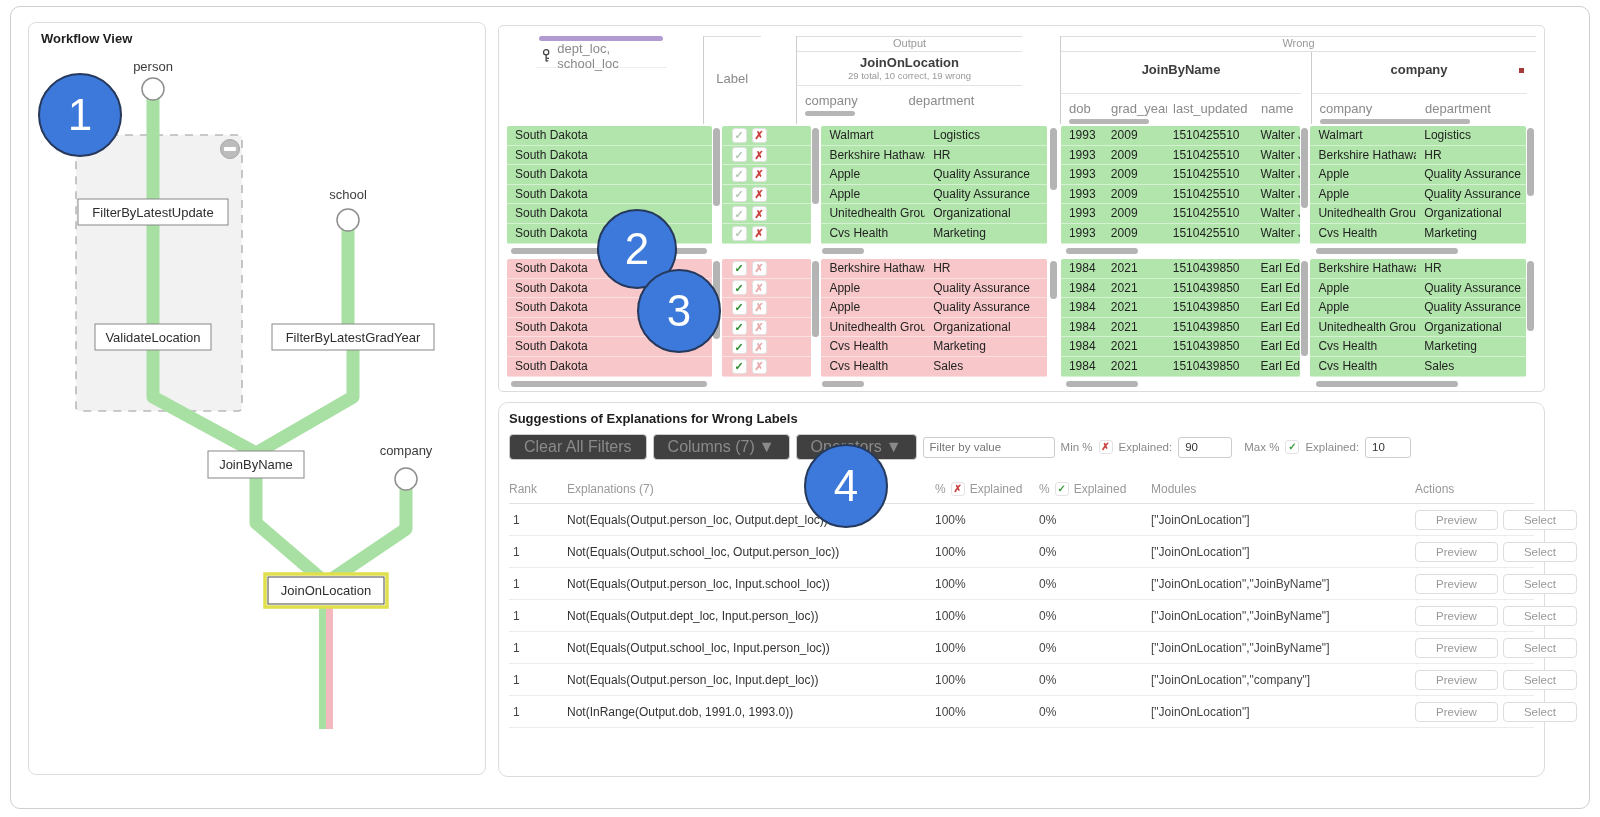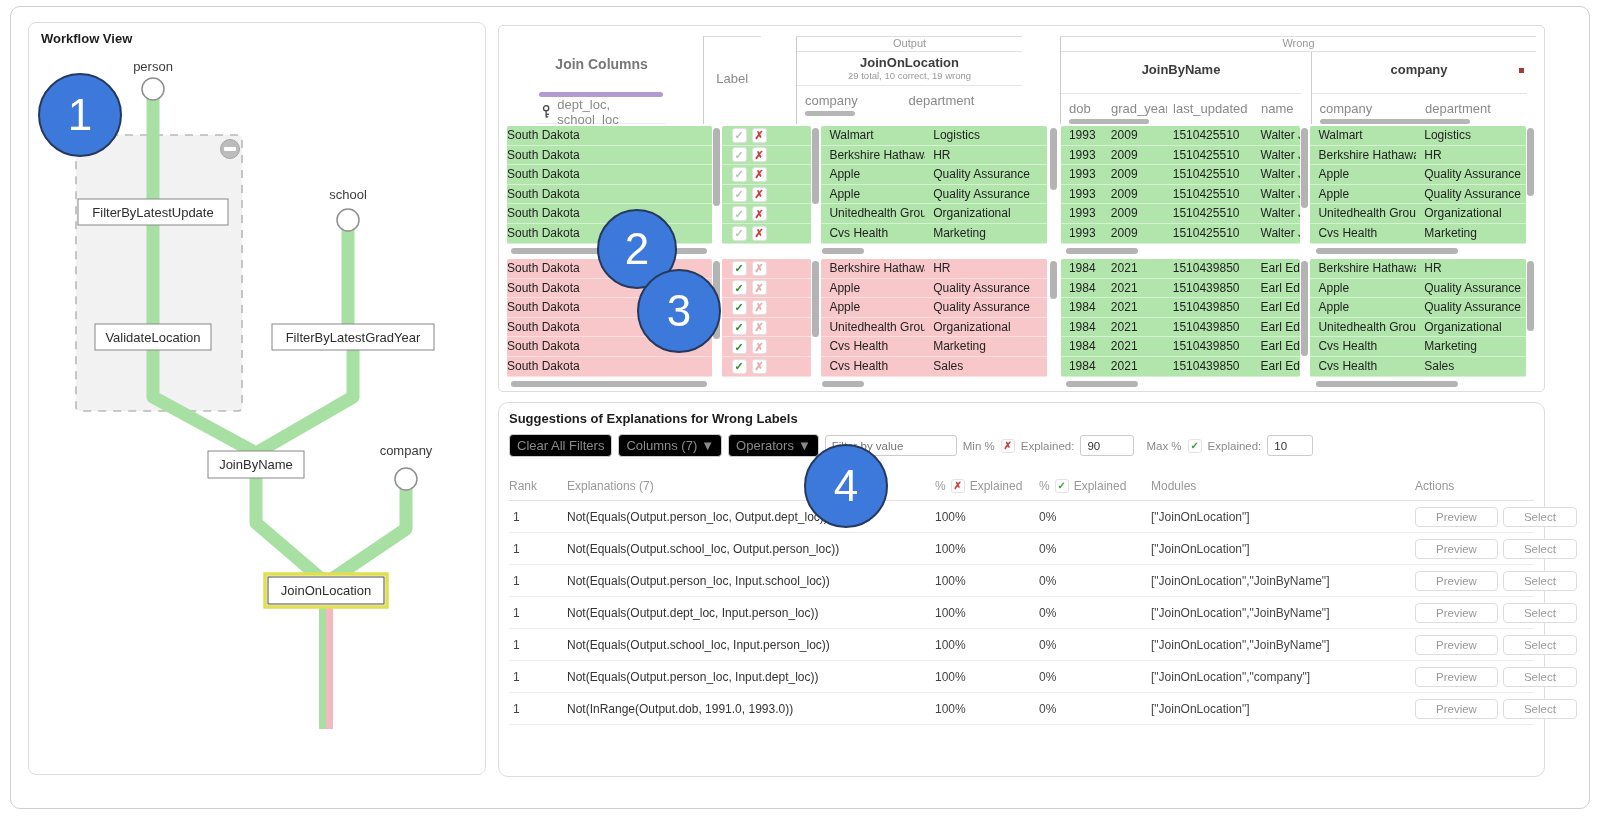--- a/index.html
+++ b/index.html
@@ -39,34 +39,34 @@
   .cc .s1{width:104px; padding-left:8px}.cc .s2{width:122px; padding-left:8px}
   .cd .d1{width:44px; padding-left:8px}.cd .d2{width:62px; padding-left:6px}.cd .d3{width:90px; padding-left:6px}.cd .d4{width:44px; padding-left:4px}
   .ce .e1{width:106px; padding-left:8px}.ce .e2{width:110px; padding-left:8px}
 
   .dt-section{display:flex; height:118px; margin-top:2px;}
   .sub{position:relative; border-radius:2px; overflow:hidden; display:flex; flex-direction:column;}
   .bgG{background:#b1e5ab;}
   .bgR{background:#f8c7c9;}
   .r{height:19.6px; line-height:19.6px; font-size:12px; color:#232323; white-space:nowrap; overflow:hidden; border-bottom:1px solid rgba(255,255,255,0.45); display:flex;}
   .r .cell{white-space:nowrap; overflow:hidden;}
-  .ca .r{}
+  .ca .r{padding-left:8px;}
   .lr{gap:5px; align-items:center; padding-left:10px;}
   .btn-chk{width:15px; height:15px; background:#fff; border:1px solid #e2e2e2; border-radius:3px; font-size:11px; line-height:12px; text-align:center; padding:0; cursor:pointer;}
   .ck-muted{color:#b6c8b4; font-weight:bold;}
   .cx-active{color:#c9403e; font-weight:bold;}
   .ck-active{color:#2f8f2f; font-weight:bold;}
   .cx-muted{color:#e7abab; font-weight:bold;}
   .vpill{position:absolute; left:1px; width:7px; border-radius:4px; background:#b4b4b4;}
   .hs{display:flex; height:13px; align-items:center;}
   .hpill{height:6px; border-radius:3px; background:#b4b4b4;}
 
   
   .toolbar{display:flex; align-items:center; gap:6px; font-size:11.5px; color:#8a8a8a; margin-top:8px;}
-  .tbtn{display:flex; align-items:center; gap:4px; border:1px solid #ccc; border-radius:4px; background:#000000; color:#8a8a8a; font-size:13px; padding:3px 7px; cursor:pointer;}
+  .tbtn{display:flex; align-items:center; gap:4px; border:1px solid #ccc; border-radius:4px; background:#404040; color:#8a8a8a; font-size:16px; padding:3px 14px; cursor:pointer;}
   .tinput{border:1px solid #ccc; border-radius:3px; height:21px; padding:0 6px; font-size:11.5px; color:#333; width:132px; font-family:"Liberation Sans",sans-serif;}
   .tinput.small{width:54px;}
   .tinput.smaller{width:46px;}
   .ibox{display:inline-block; width:14px; height:14px; border:1px solid #e3e3e3; border-radius:3px; background:#fff; font-size:10px; line-height:12px; text-align:center;}
   .ibox.x{color:#c9403e; font-weight:bold;}
   .ibox.v{color:#3a9a3a; font-weight:bold;}
   .sg-table{margin-top:14px;}
   .sg-head,.sg-row{display:grid; grid-template-columns:58px 368px 104px 112px 264px 1fr; align-items:center;}
   .sg-head{height:30px; color:#999; font-size:12px; border-bottom:1px solid #e2e2e2;}
   .sg-head .hic{display:flex; align-items:center; gap:5px;}
@@ -140,21 +140,20 @@
       <rect x="239" y="554" width="116" height="27" fill="#ffffff" stroke="#4a4a4a" stroke-width="1"></rect>
       <text x="297" y="572" text-anchor="middle" font-size="13" fill="#2e2e2e">JoinOnLocation</text>
     </g>
   </svg>
 </div>
 
 <div class="panel details-panel">
 
   <div class="dt-header">
     <div class="hcol ca">
-      <div class="ha-title">Join Columns</div>
       <div class="purple-bar"></div>
       <div class="key-row">
         <svg width="11" height="15" viewBox="0 0 11 15">
           <circle cx="5.5" cy="4" r="2.8" fill="none" stroke="#444" stroke-width="1.4"></circle>
           <line x1="5.5" y1="6.8" x2="5.5" y2="14" stroke="#444" stroke-width="1.4"></line>
           <line x1="5.5" y1="10.5" x2="8.5" y2="10.5" stroke="#444" stroke-width="1.4"></line>
           <line x1="5.5" y1="13.2" x2="7.8" y2="13.2" stroke="#444" stroke-width="1.4"></line>
         </svg>
         <span>dept_loc, school_loc</span>
       </div>

